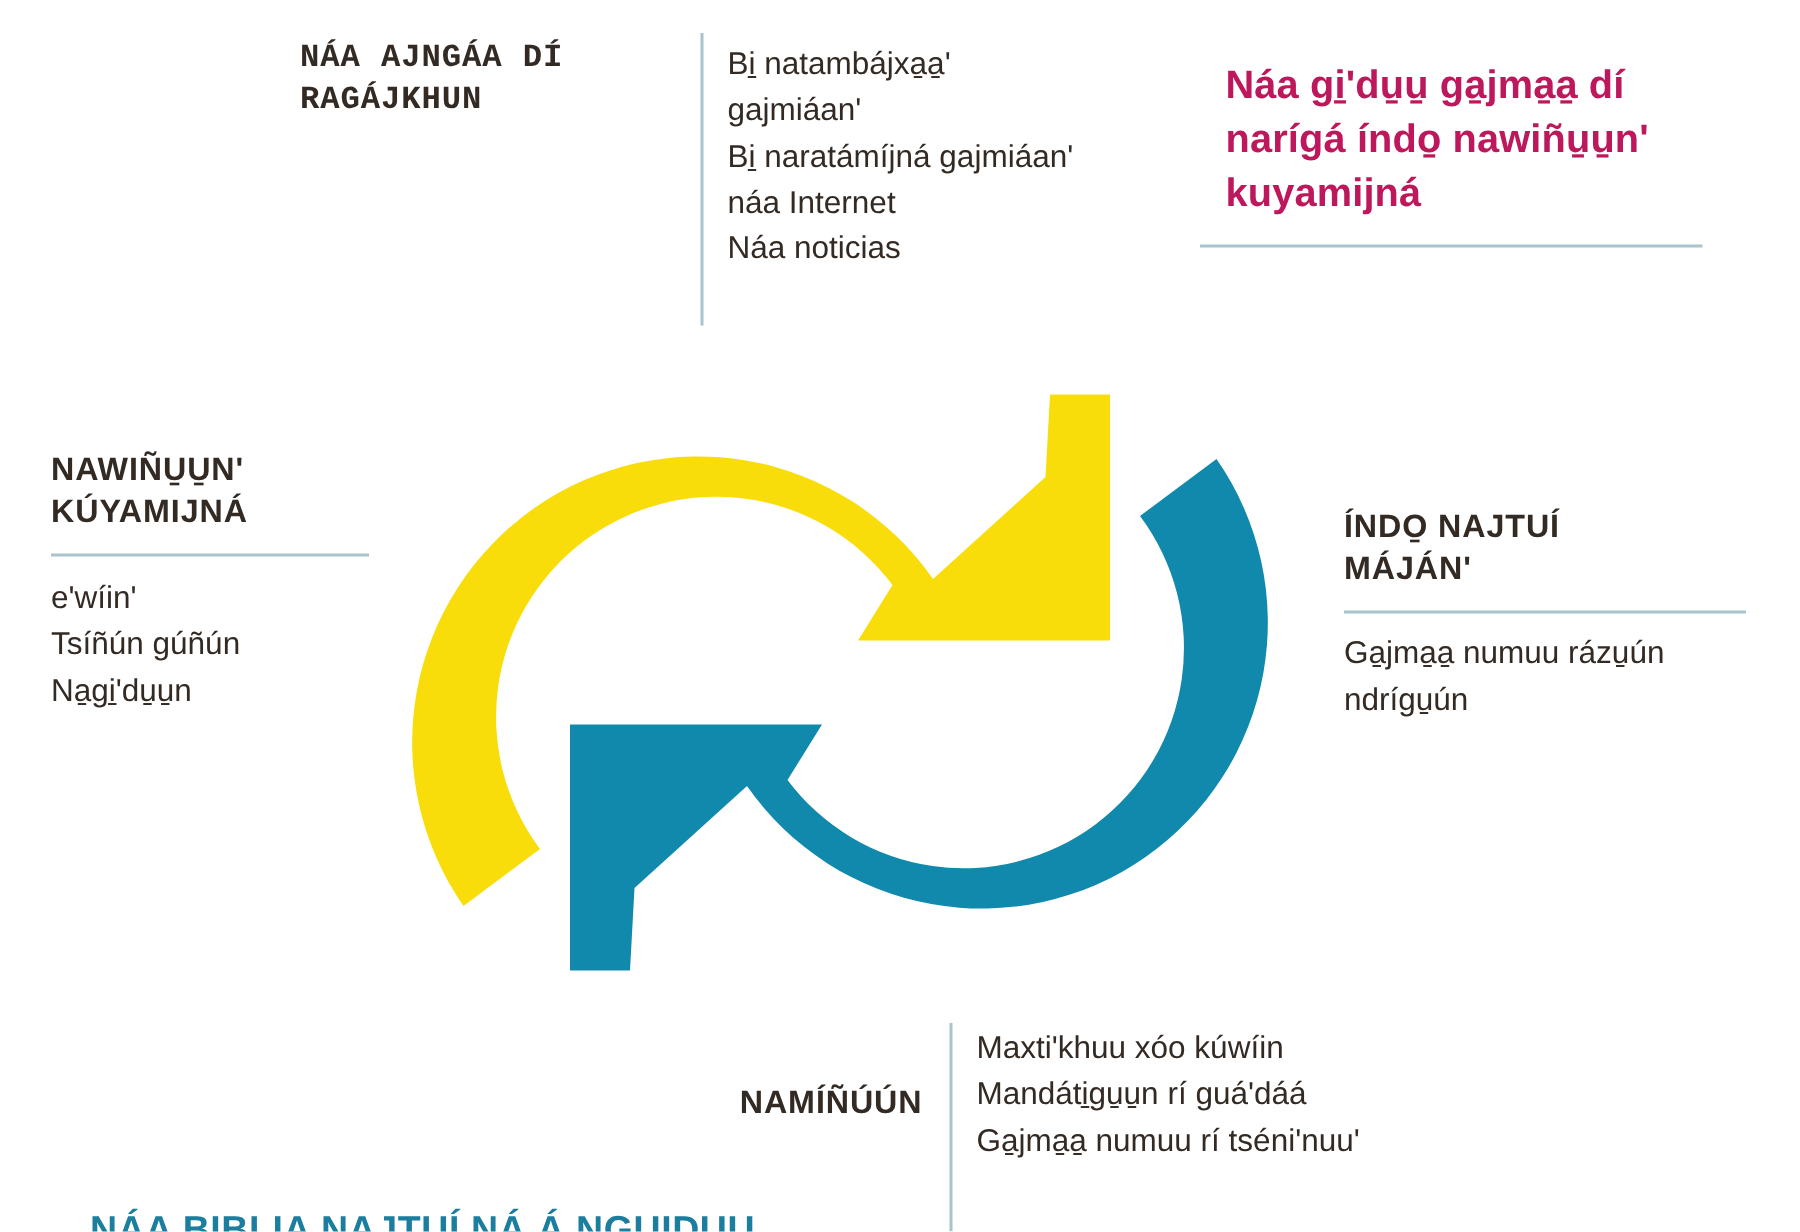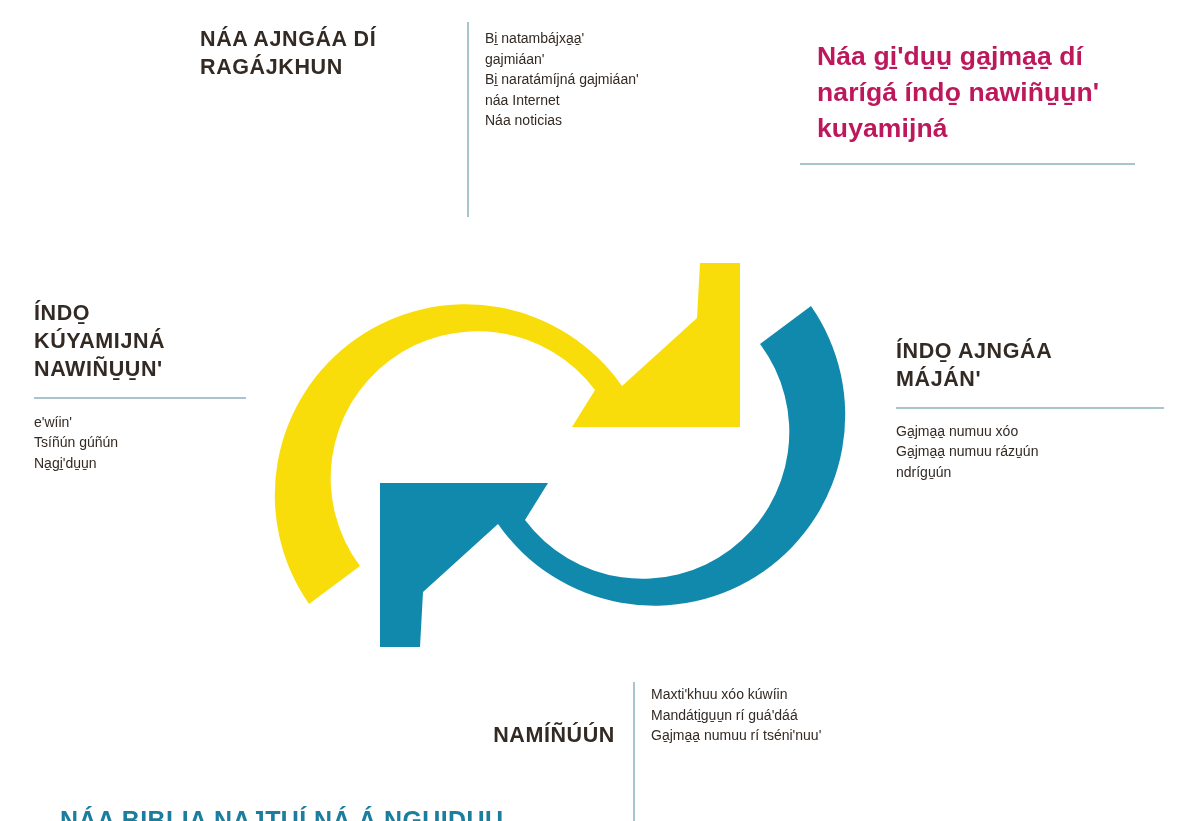--- a/index.html
+++ b/index.html
@@ -32,21 +32,21 @@
   
   .hd {
     font-weight: bold;
     font-size: 21.5px;
     line-height: 1.30;
     letter-spacing: 0.6px;
     color: #332A24;
     margin: 0;
   }
   .body-list {
-    font-size: 14px;
+    font-size: 21px;
     line-height: 1.47;
     color: #332A24;
   }
   .body-list div { white-space: nowrap; }
   .rule {
     height: 2px;
     background: #A8C4CC;
     border: 0;
     margin: 0;
   }
@@ -56,20 +56,21 @@
     background: #A8C4CC;
   }
 
   
   #block-top-left {
     position: absolute;
     left: 200px;
     top: 26px;
     width: 250px;
     text-align: left;
+    font-family: Liberation Mono, monospace;
   }
   #block-top-left-list {
     position: absolute;
     left: 485px;
     top: 28px;
     width: 300px;
   }
   #vrule-top { left: 467px; top: 22px; height: 195px; }
 
   
@@ -193,37 +194,35 @@
   <div id="block-top-right">
     <h2>
       <span>Náa gi̱'du̱u̱ ga̱jma̱a̱ dí</span><br>
       <span>narígá índo̱ nawiñu̱u̱n'</span><br>
       <span>kuyamijná</span>
     </h2>
     <div class="rule"></div>
   </div>
 
   <div id="block-left">
-    <div class="hd">ÍNDO̱</div>
+    <div class="hd">NAWIÑU̱U̱N'</div>
     <div class="hd">KÚYAMIJNÁ</div>
-    <div class="hd">NAWIÑU̱U̱N'</div>
     <div class="rule"></div>
     <div class="body-list">
       <div>e'wíin'</div>
       <div>Tsíñún gúñún</div>
       <div>Na̱gi̱'du̱u̱n</div>
     </div>
   </div>
 
   <div id="block-right">
-    <div class="hd">ÍNDO̱ AJNGÁA</div>
+    <div class="hd">ÍNDO̱ NAJTUÍ</div>
     <div class="hd">MÁJÁN'</div>
     <div class="rule"></div>
     <div class="body-list">
-      <div>Ga̱jma̱a̱ numuu xóo</div>
       <div>Ga̱jma̱a̱ numuu rázu̱ún</div>
       <div>ndrígu̱ún</div>
     </div>
   </div>
 
   <div id="block-bottom-title">
     <div class="hd">NAMÍÑÚÚN</div>
   </div>
   <div class="vrule" id="vrule-bottom"></div>
   <div id="block-bottom-list" class="body-list">

